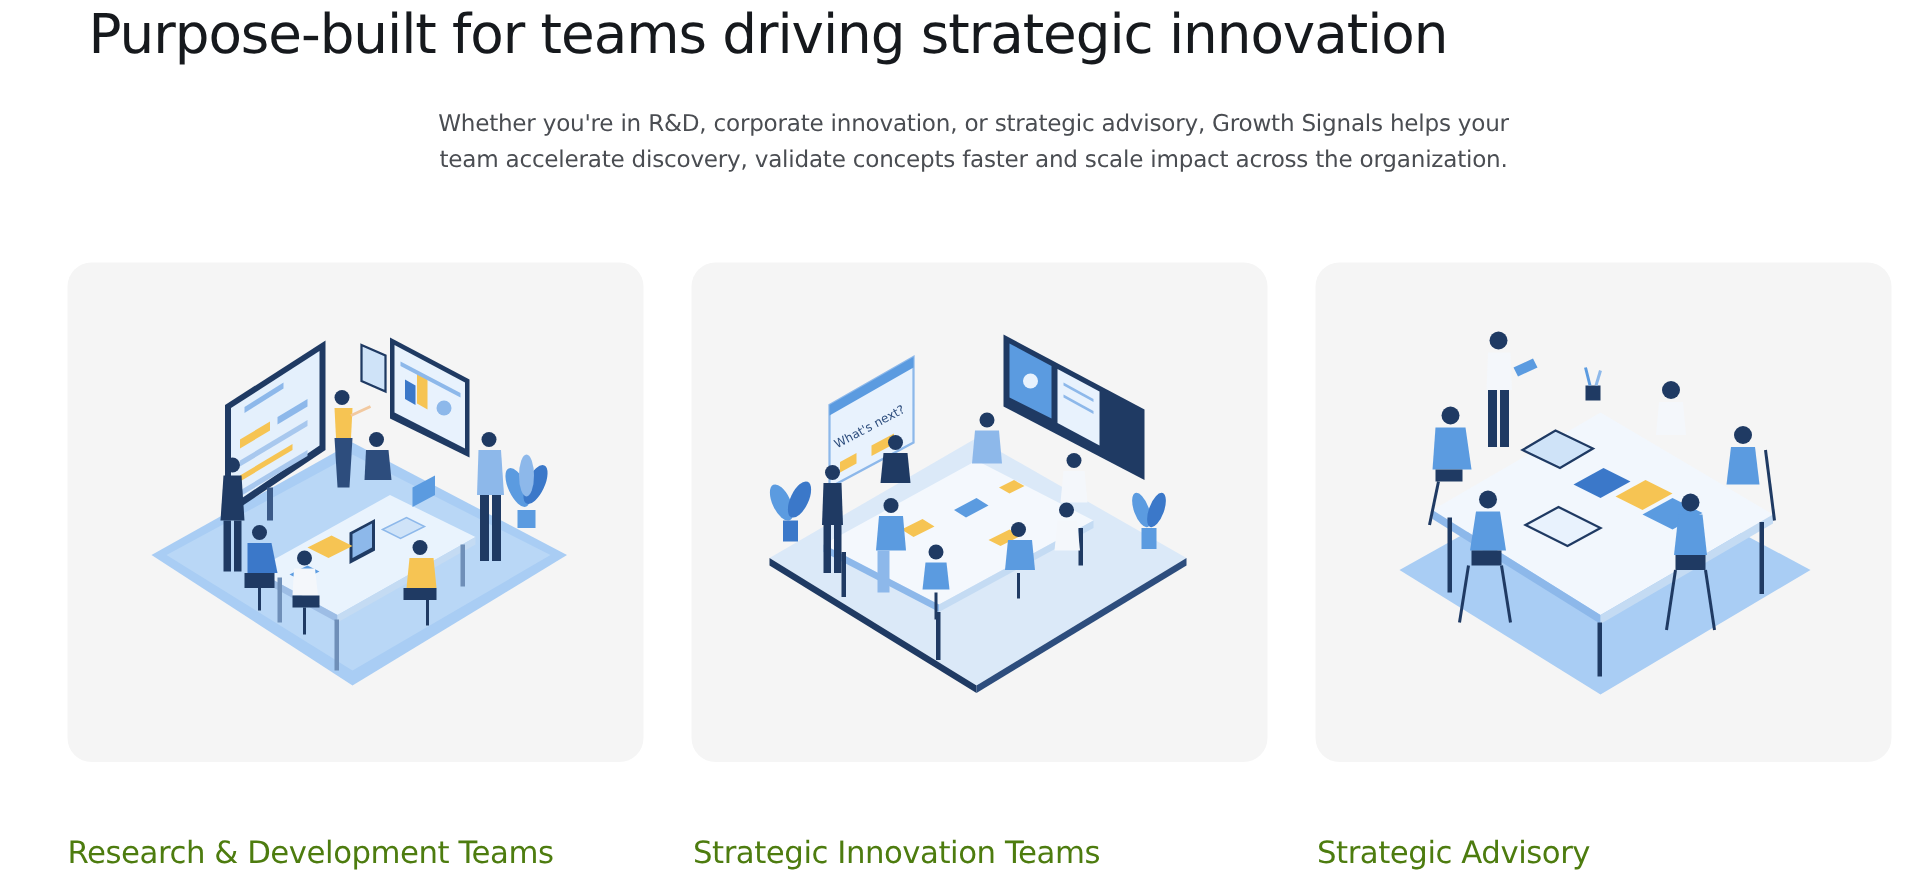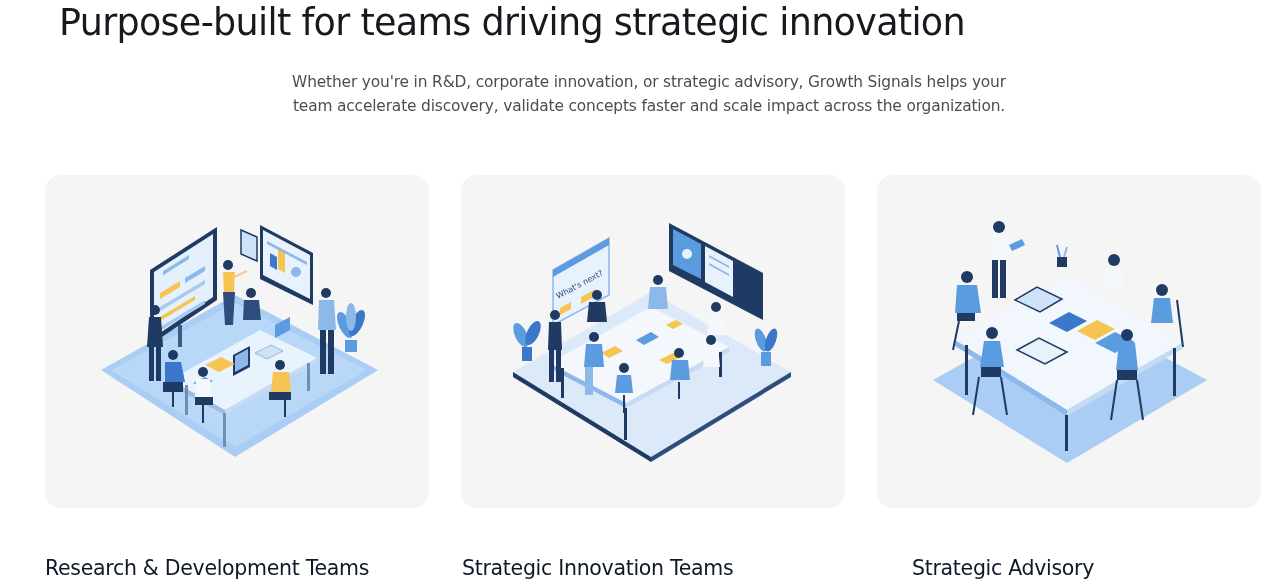--- a/index.html
+++ b/index.html
@@ -22,25 +22,25 @@
     position: absolute; top: 175px; width: 384px; height: 333px;
     background: #f5f5f5; border-radius: 16px; overflow: hidden;
   }
   .card svg { position: absolute; left: 0; top: 0; }
   .card-1 { left: 45px; }
   .card-2 { left: 461px; }
   .card-3 { left: 877px; }
 
   .card-title {
     position: absolute; top: 554px; font-size: 20.5px; line-height: 28px;
-    color: #0f172a; letter-spacing: -0.3px; font-weight: 400; white-space: nowrap;
+    color: #4d7c0f; letter-spacing: -0.3px; font-weight: 400; white-space: nowrap;
   }
   .t-1 { left: 45px; }
   .t-2 { left: 462px; }
-  .t-3 { left: 912px; }
+  .t-3 { left: 878px; }
 </style>
 </head>
 <body>
 
 <section class="hero">
   <h1>Purpose-built for teams driving strategic innovation</h1>
   <p class="sub">
     <span>Whether you're in R&amp;D, corporate innovation, or strategic advisory, Growth Signals helps your</span>
     <span>team accelerate discovery, validate concepts faster and scale impact across the organization.</span>
   </p>

